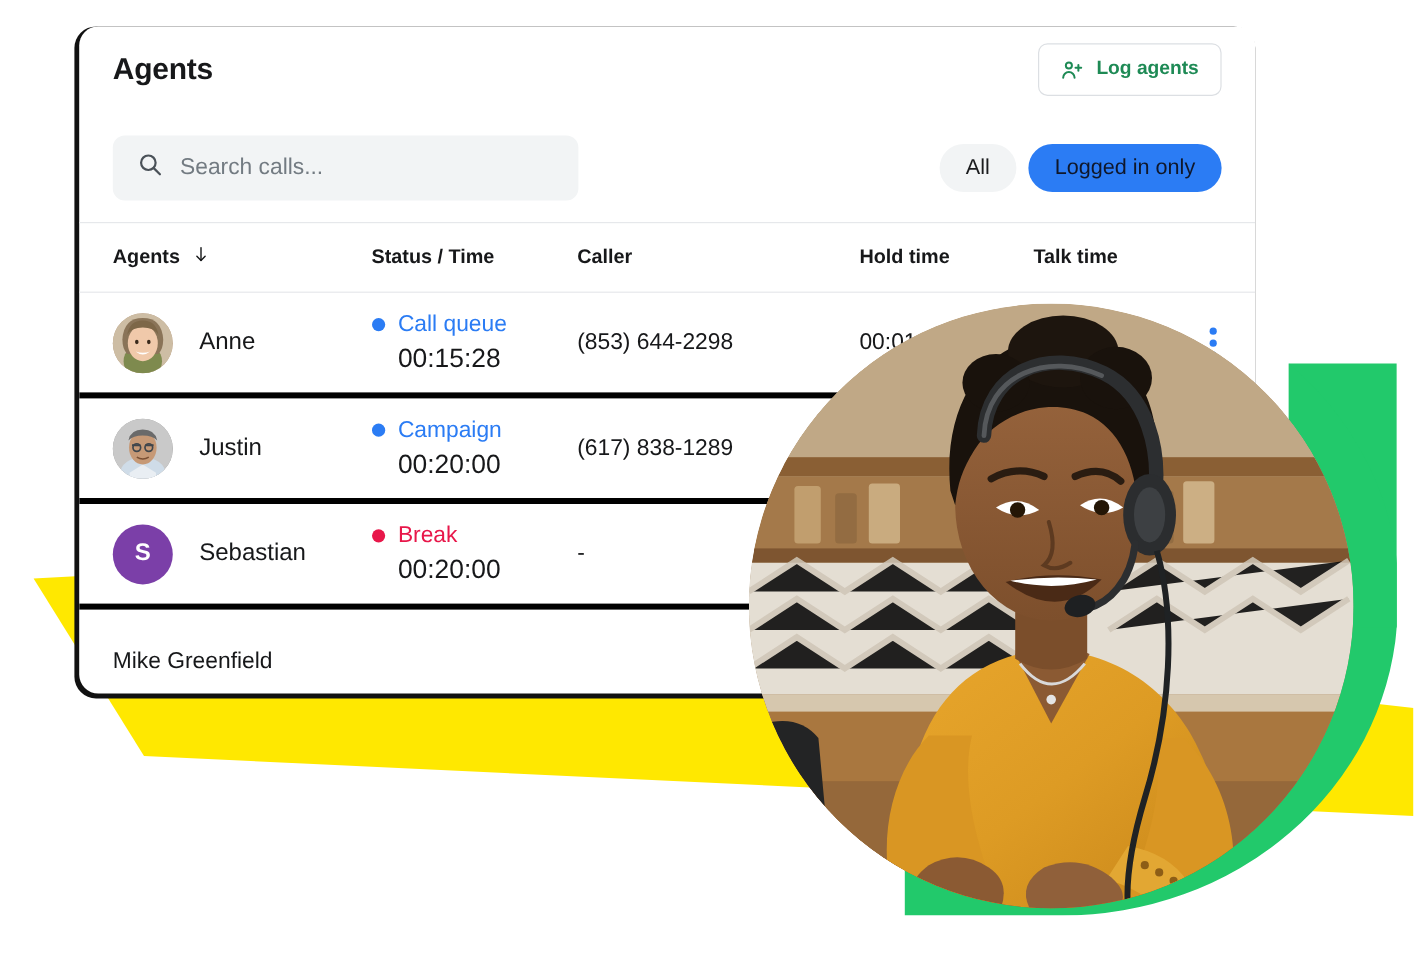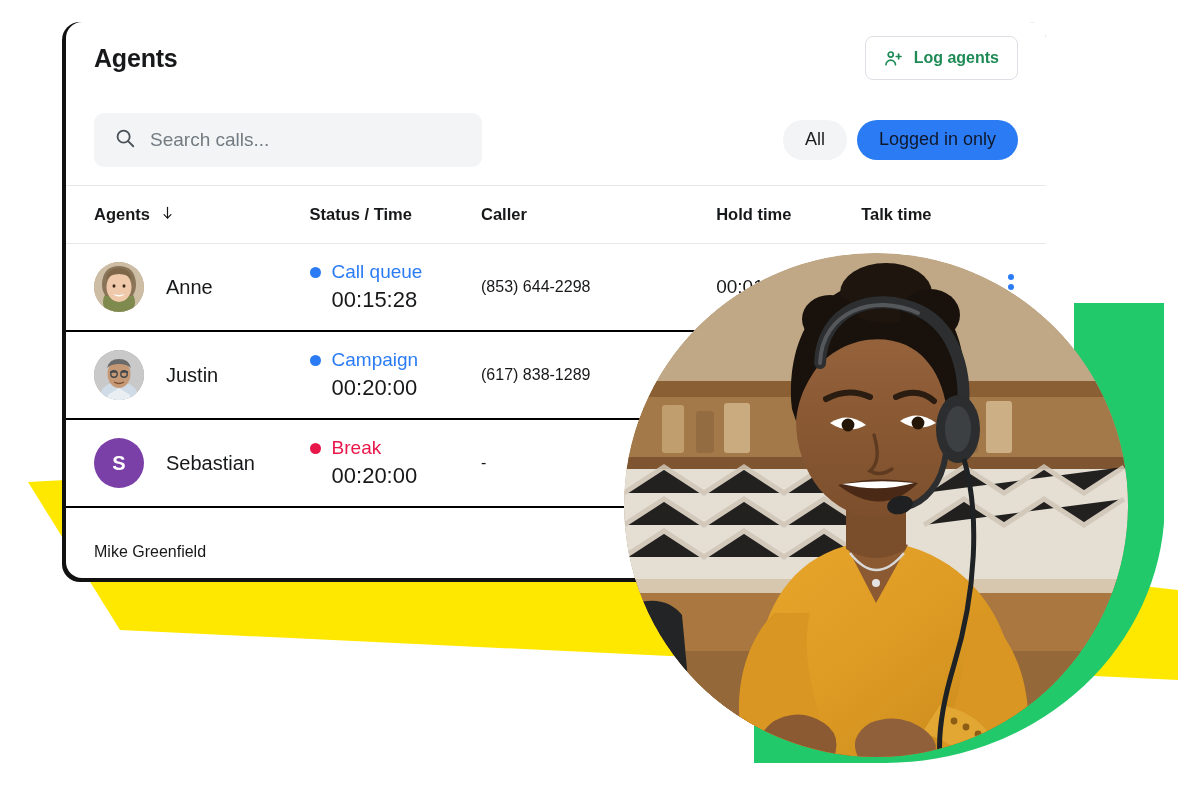--- a/index.html
+++ b/index.html
@@ -155,21 +155,21 @@
   .col-caller { width: 240px; }
   .col-hold   { width: 148px; }
   .col-talk   { width: 120px; }
   .col-menu   { width: 40px; display: flex; justify-content: flex-end; }
 
   .trow {
     display: flex;
     align-items: center;
     height: 88px;
     padding: 0 28px;
-    border-bottom: 2px solid #000000;
+    border-bottom: 5px solid #000000;
   }
   .trow:last-child { border-bottom: 0; }
 
   .agent-cell { display: flex; align-items: center; gap: 22px; }
   .avatar {
     width: 50px; height: 50px;
     border-radius: 50%;
     flex: none;
     overflow: hidden;
     display: flex;
@@ -180,21 +180,21 @@
     color: #ffffff;
   }
   .agent-name { font-size: 20px; color: #17181a; }
 
   .status-cell { display: flex; flex-direction: column; gap: 4px; }
   .status-line { display: flex; align-items: center; gap: 11px; }
   .dot { width: 11px; height: 11px; border-radius: 50%; flex: none; }
   .status-label { font-size: 19px; }
   .status-time { font-size: 22px; color: #17181a; padding-left: 22px; }
 
-  .caller-cell { font-size: 16px; color: #17181a; }
+  .caller-cell { font-size: 19px; color: #17181a; }
   .hold-cell, .talk-cell { font-size: 19px; color: #17181a; }
 
   .kebab {
     display: flex; flex-direction: column; gap: 4px;
     cursor: pointer; padding: 4px;
   }
   .kebab i { width: 6px; height: 6px; border-radius: 50%; background: #2b7cf4; display: block; }
 
   
   .photo-bubble {

